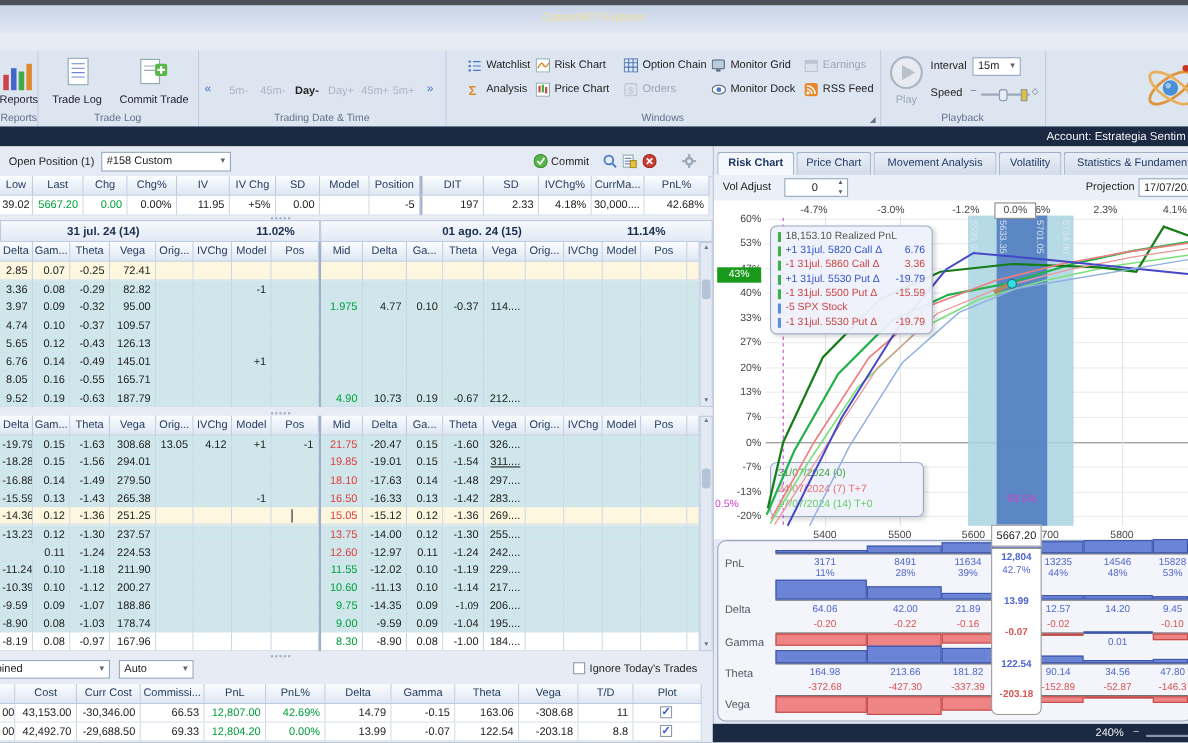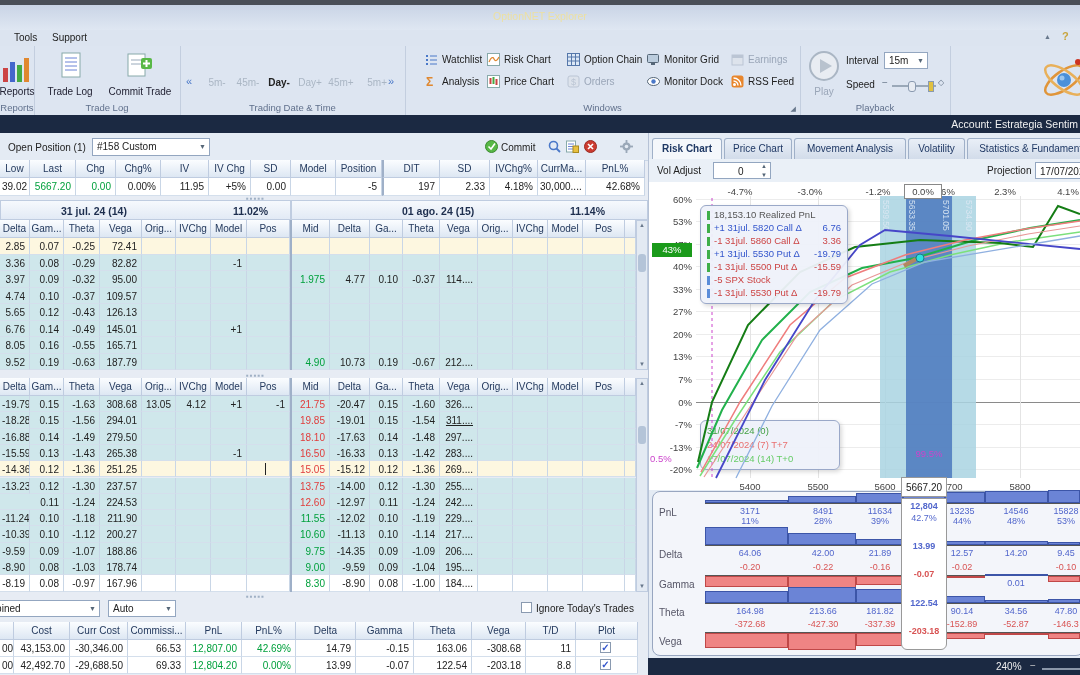--- a/index.html
+++ b/index.html
@@ -59,26 +59,20 @@
 <body>
 
 <div id="app">
 
   <div class="abs" style="left:0;top:0;width:1080px;height:5px;background:#4a4f58;"></div>
 
   <div class="abs titlebar">
     <div class="abs nowrap" style="left:0;top:5px;width:1080px;text-align:center;color:#ece0a2;font-size:10.5px;">OptionNET Explorer</div>
   </div>
 
-  <div class="abs menubar">
-    <span class="abs" style="left:14px;top:2px;">Tools</span>
-    <span class="abs" style="left:52px;top:2px;">Support</span>
-    <span class="abs" style="left:1044px;top:3px;font-size:7px;color:#68788c;">▲</span>
-    <span class="abs" style="left:1062px;top:0px;color:#c8a43c;font-weight:bold;font-size:11px;">?</span>
-  </div>
 
   <div class="abs ribbon">
 
     <div class="rgroup" style="left:0;width:34px;">
       <svg class="icon-svg" style="left:2px;top:8px;" width="28" height="30" viewBox="0 0 28 30">
         <rect x="1" y="14" width="5" height="14" fill="#cc4444"></rect>
           <rect x="8" y="8" width="5" height="20" fill="#4466cc"></rect>
         <rect x="15" y="11" width="5" height="17" fill="#44aa44"></rect>
           <rect x="22" y="4" width="5" height="24" fill="#e08830"></rect>
       </svg>
@@ -108,21 +102,21 @@
     </div>
 
     <div class="rgroup" style="left:180px;width:225px;">
       <span class="abs" style="left:6px;top:29px;color:#4a78c8;font-size:11px;">«</span>
       <div id="date-nav" class="abs" style="left:22px;top:31px;width:184px;height:14px;">
           <div class="abs" style="left: 0px; top: 0px; width: 30px; text-align: center; color: rgb(170, 182, 196);">5m-</div>
           <div class="abs" style="left: 31px; top: 0px; width: 30px; text-align: center; color: rgb(170, 182, 196);">45m-</div>
           <div class="abs" style="left: 62px; top: 0px; width: 30px; text-align: center; color: rgb(34, 34, 34); font-weight: bold;">Day-</div>
           <div class="abs" style="left: 93px; top: 0px; width: 30px; text-align: center; color: rgb(170, 182, 196);">Day+</div>
           <div class="abs" style="left: 124px; top: 0px; width: 30px; text-align: center; color: rgb(170, 182, 196);">45m+</div>
-          <div class="abs" style="left: 155px; top: 0px; width: 30px; text-align: right; color: rgb(170, 182, 196);">5m+</div>
+          <div class="abs" style="left: 155px; top: 0px; width: 30px; text-align: left; color: rgb(170, 182, 196);">5m+</div>
         </div>
       <span class="abs" style="left:208px;top:29px;color:#4a78c8;font-size:11px;">»</span>
       <div class="rgroup-label">Trading Date &amp; Time</div>
     </div>
 
     <div class="rgroup" style="left:405px;width:395px;">
       <div id="win-row1" class="abs" style="left:0;top:6px;width:395px;height:18px;">
           <div class="abs" style="left: 20px; top: 0px; height: 16px;">
             <span class="abs" style="left: 0px; top: 1px;"><svg width="13" height="13" viewBox="0 0 13 13">
                 <rect x="1" y="2" width="2" height="2" fill="#4a78c8"></rect>
@@ -687,21 +681,21 @@
       <div class="cell bg-cyan" style="left: 403px; top: 526.4px; width: 37px; height: 16.3px;">-1.14</div>
       <div class="cell bg-cyan" style="left: 440px; top: 526.4px; width: 38px; height: 16.3px;">217....</div>
       <div class="cell bg-cyan" style="left: 478px; top: 526.4px; width: 35px; height: 16.3px;"></div>
       <div class="cell bg-cyan" style="left: 513px; top: 526.4px; width: 35px; height: 16.3px;"></div>
       <div class="cell bg-cyan" style="left: 548px; top: 526.4px; width: 35px; height: 16.3px;"></div>
       <div class="cell bg-cyan" style="left: 583px; top: 526.4px; width: 42px; height: 16.3px;"></div>
       <div class="cell bg-cyan" style="left: 625px; top: 526.4px; width: 11px; height: 16.3px;"></div>
       <div class="cell bg-cyan green" style="left: 292px; top: 542.7px; width: 38px; height: 16.3px;">9.75</div>
       <div class="cell bg-cyan" style="left: 330px; top: 542.7px; width: 40px; height: 16.3px;">-14.35</div>
       <div class="cell bg-cyan" style="left: 370px; top: 542.7px; width: 33px; height: 16.3px;">0.09</div>
-      <div class="cell bg-cyan" style="left: 403px; top: 542.7px; width: 37px; height: 16.3px;">-1.09</div>
+      <div class="cell bg-cyan" style="left: 403px; top: 542.7px; width: 37px; height: 16.3px; font-family: Liberation Serif, serif;">-1.09</div>
       <div class="cell bg-cyan" style="left: 440px; top: 542.7px; width: 38px; height: 16.3px;">206....</div>
       <div class="cell bg-cyan" style="left: 478px; top: 542.7px; width: 35px; height: 16.3px;"></div>
       <div class="cell bg-cyan" style="left: 513px; top: 542.7px; width: 35px; height: 16.3px;"></div>
       <div class="cell bg-cyan" style="left: 548px; top: 542.7px; width: 35px; height: 16.3px;"></div>
       <div class="cell bg-cyan" style="left: 583px; top: 542.7px; width: 42px; height: 16.3px;"></div>
       <div class="cell bg-cyan" style="left: 625px; top: 542.7px; width: 11px; height: 16.3px;"></div>
       <div class="cell bg-cyan green" style="left: 292px; top: 559px; width: 38px; height: 16.3px;">9.00</div>
       <div class="cell bg-cyan" style="left: 330px; top: 559px; width: 40px; height: 16.3px;">-9.59</div>
       <div class="cell bg-cyan" style="left: 370px; top: 559px; width: 33px; height: 16.3px;">0.09</div>
       <div class="cell bg-cyan" style="left: 403px; top: 559px; width: 37px; height: 16.3px;">-1.04</div>

